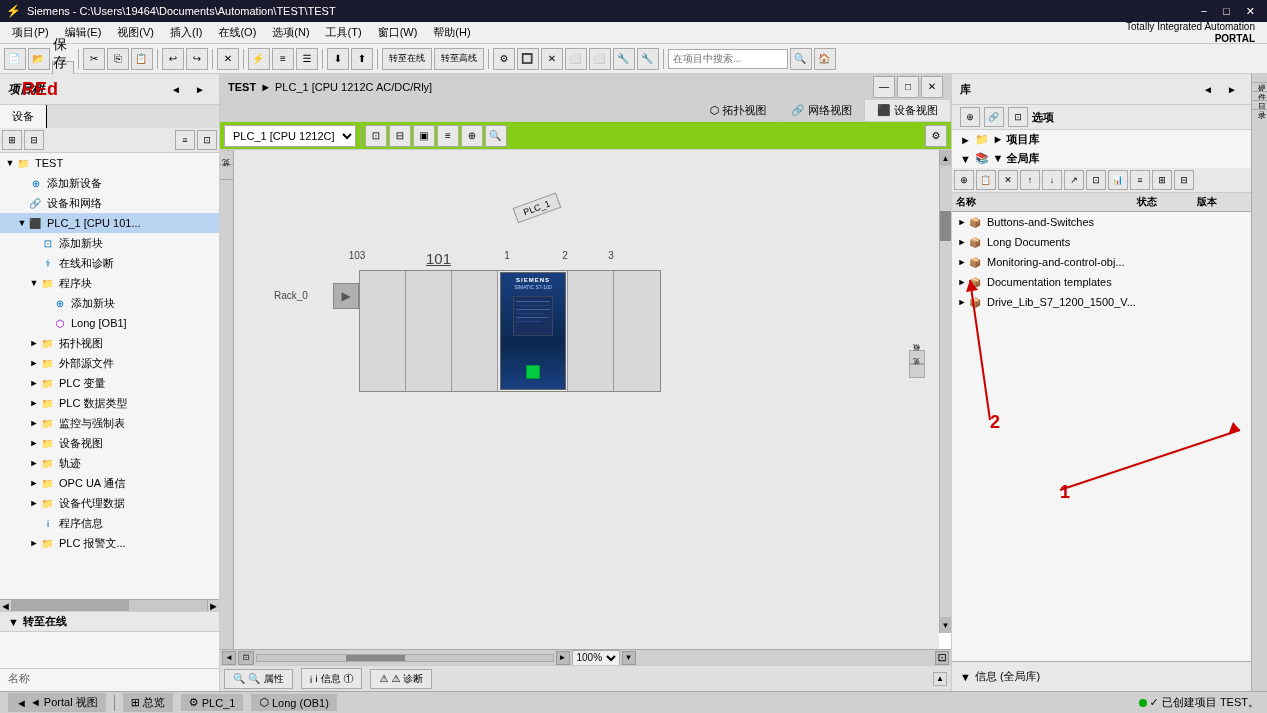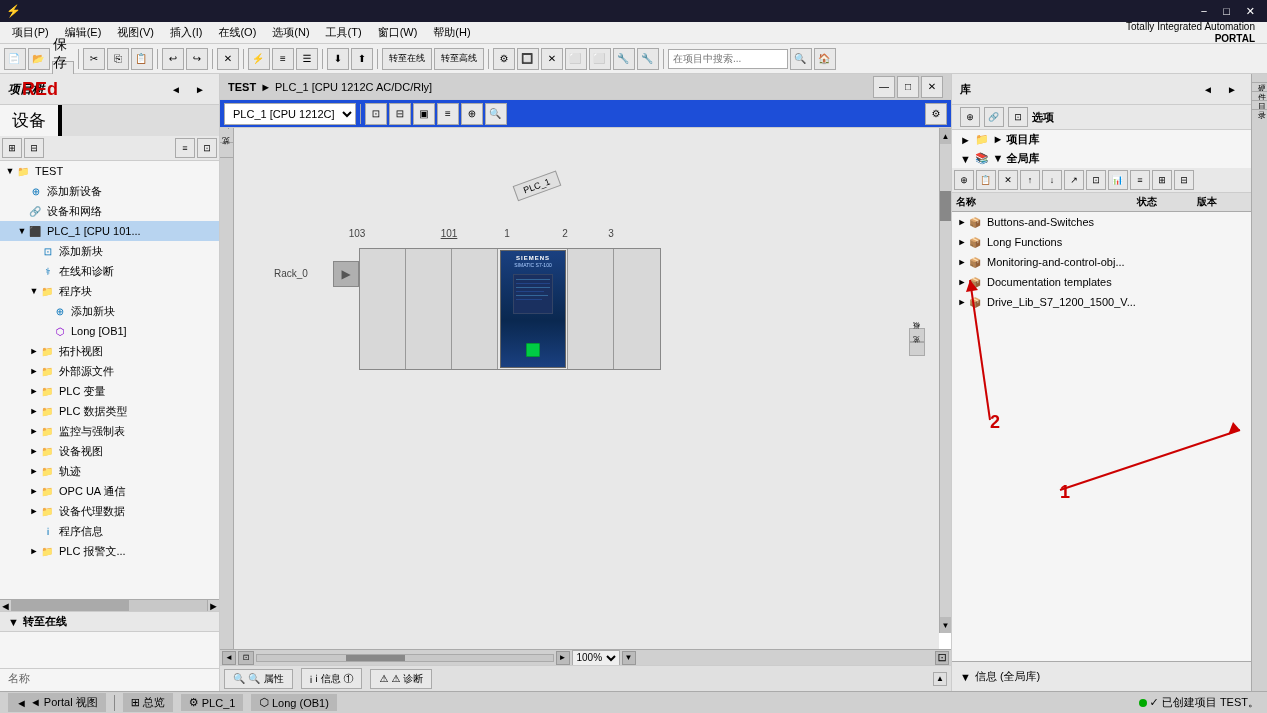--- a/index.html
+++ b/index.html
@@ -20,41 +20,41 @@
     .tb-btn { width: 22px; height: 22px; border: 1px solid #aaa; background: #e8e8e8; cursor: pointer; display: flex; align-items: center; justify-content: center; font-size: 10px; }
     .tb-sep { width: 1px; height: 20px; background: #aaa; margin: 0 2px; }
 
     
     .main-layout { display: flex; height: calc(713px - 22px - 22px - 30px - 22px); }
 
     
     .left-panel { width: 220px; background: #f5f5f5; border-right: 1px solid #ccc; display: flex; flex-direction: column; }
     .panel-header { background: #e8e8e8; padding: 4px 8px; font-weight: bold; font-size: 12px; border-bottom: 1px solid #ccc; display: flex; align-items: center; justify-content: space-between; font-style: italic; }
     .panel-tabs { display: flex; background: #ddd; }
-    .panel-tab { padding: 4px 12px; cursor: pointer; font-size: 17px; border-right: 4px solid #000000; }
+    .panel-tab { padding: 4px 12px; cursor: pointer; font-size: 11px; border-right: 1px solid #000000; }
     .panel-tab.active { background: #f5f5f5; }
     .tree-toolbar { display: flex; padding: 2px; gap: 2px; background: #e8e8e8; border-bottom: 1px solid #ccc; }
     .tree-btn { width: 20px; height: 20px; border: 1px solid #aaa; background: #e8e8e8; cursor: pointer; font-size: 9px; display: flex; align-items: center; justify-content: center; }
     .tree-area { flex: 1; overflow: auto; }
     .tree-item { display: flex; align-items: center; padding: 2px 4px; cursor: pointer; font-size: 11px; white-space: nowrap; }
     .tree-item.selected { background: #b8d4f0; }
     .tree-indent { width: 12px; display: inline-block; flex-shrink: 0; }
     .tree-expand { width: 12px; cursor: pointer; font-size: 9px; display: inline-flex; align-items: center; justify-content: center; flex-shrink: 0; }
     .tree-icon { width: 16px; height: 16px; margin-right: 3px; flex-shrink: 0; display: inline-flex; align-items: center; justify-content: center; font-size: 10px; }
     .detail-panel { height: 80px; border-top: 1px solid #ccc; background: #f5f5f5; }
     .detail-header { background: #e8e8e8; padding: 2px 8px; font-weight: bold; border-bottom: 1px solid #ccc; display: flex; align-items: center; gap: 4px; }
     .detail-footer { padding: 2px 8px; font-size: 11px; color: #666; border-top: 1px solid #ccc; }
 
     
     .center-panel { flex: 1; display: flex; flex-direction: column; background: #e8e8e8; }
     .center-header { background: #d0d0d0; height: 26px; display: flex; align-items: center; padding: 0 8px; border-bottom: 1px solid #ccc; font-size: 11px; gap: 4px; }
     .center-tabs { display: flex; background: #d0d0d0; border-bottom: 1px solid #ccc; }
     .center-tab { padding: 3px 12px; cursor: pointer; font-size: 11px; border-right: 1px solid #ccc; }
     .center-tab.active { background: #e8e8e8; }
-    .device-toolbar { background: #1d4ed8; height: 28px; display: flex; align-items: center; padding: 0 4px; border-bottom: 1px solid #ccc; gap: 2px; }
+    .device-toolbar { background: #84cc16; height: 28px; display: flex; align-items: center; padding: 0 4px; border-bottom: 1px solid #ccc; gap: 2px; }
     .device-select { height: 22px; font-size: 11px; border: 1px solid #aaa; background: white; padding: 0 4px; }
     .device-main { flex: 1; background: white; position: relative; overflow: hidden; }
 
     .status-bar-center { height: 26px; background: #e0e0e0; border-top: 1px solid #ccc; display: flex; align-items: center; padding: 0 4px; gap: 8px; }
     .status-btn { padding: 2px 8px; font-size: 10px; border: 1px solid #aaa; background: #e8e8e8; cursor: pointer; display: flex; align-items: center; gap: 3px; }
 
     
     .right-panel { width: 300px; background: #f5f5f5; border-left: 1px solid #ccc; display: flex; flex-direction: column; }
     .right-header { background: #e8e8e8; padding: 4px 8px; font-weight: bold; border-bottom: 1px solid #ccc; display: flex; align-items: center; justify-content: space-between; }
     .right-section { padding: 2px 8px; font-weight: bold; font-size: 11px; display: flex; align-items: center; gap: 4px; cursor: pointer; }
@@ -83,20 +83,21 @@
 
     
     .right-info { height: 30px; background: #e8e8e8; border-top: 1px solid #aaa; padding: 4px 8px; font-size: 11px; display: flex; align-items: center; gap: 4px; }
   </style>
 </head>
 <body>
 
 <div class="title-bar">
   <div class="title-bar-left">
     <span style="color:#00a0e0;font-weight:bold;font-size:12px;">⚡</span>
+    <span>Siemens - C:\Users\19464\Documents\Automation\TEST\TEST</span>
   </div>
   <div class="title-bar-right">
     <span class="title-btn">−</span>
     <span class="title-btn">□</span>
     <span class="title-btn">✕</span>
   </div>
 </div>
 
 <div class="menu-bar">
   <span class="menu-item">项目(P)</span>
@@ -340,20 +341,35 @@
       <span>►</span>
       <span>PLC_1 [CPU 1212C AC/DC/Rly]</span>
       <div style="flex:1;"></div>
       <div style="display:flex;gap:2px;">
         <span class="tb-btn">—</span>
         <span class="tb-btn">□</span>
         <span class="tb-btn">✕</span>
       </div>
     </div>
 
+    <div class="center-tabs">
+      <div style="flex:1;"></div>
+      <div class="center-tab">
+        <span>⬡</span>
+        <span>拓扑视图</span>
+      </div>
+      <div class="center-tab">
+        <span>🔗</span>
+        <span>网络视图</span>
+      </div>
+      <div class="center-tab active">
+        <span>⬛</span>
+        <span>设备视图</span>
+      </div>
+    </div>
 
     <div class="device-toolbar">
       <select class="device-select">
         <option>PLC_1 [CPU 1212C]</option>
       </select>
       <div class="tb-sep"></div>
       <div class="tb-btn">⊡</div>
       <div class="tb-btn">⊟</div>
       <div class="tb-btn">▣</div>
       <div class="tb-btn">≡</div>
@@ -380,21 +396,21 @@
 
       <div style="position:absolute;left:14px;right:12px;top:0;bottom:0;background:#e8e8e8;overflow:hidden;">
 
         <div style="position:absolute;top:50px;left:280px;">
           <div style="background:#e0e0e0;border:1px solid #999;padding:2px 8px;font-size:9px;transform:rotate(-20deg);white-space:nowrap;">PLC_1</div>
         </div>
 
         <div style="position:absolute;top:100px;left:100px;display:flex;gap:0;">
           <div style="width:46px;text-align:center;font-size:10px;color:#444;">103</div>
           <div style="width:46px;text-align:center;font-size:10px;color:#444;margin-top:21px;">102</div>
-          <div style="width:46px;text-align:center;font-size:10px;color:#444;text-decoration:underline;">101</div>
+          <div style="width:46px;text-align:left;font-size:15px;color:#444;text-decoration:underline;">101</div>
           <div style="width:70px;text-align:center;font-size:10px;color:#444;">1</div>
           <div style="width:46px;text-align:center;font-size:10px;color:#444;">2</div>
           <div style="width:46px;text-align:center;font-size:10px;color:#444;">3</div>
         </div>
 
         <div style="position:absolute;top:140px;left:40px;font-size:10px;color:#444;">Rack_0</div>
 
         <div style="position:absolute;top:133px;left:99px;width:26px;height:26px;background:#b0b0b0;border:1px solid #888;display:flex;align-items:center;justify-content:center;cursor:pointer;">
           <span style="color:#555;font-size:12px;">▶</span>
         </div>
@@ -520,21 +536,21 @@
 
       <div style="flex:1;overflow:auto;">
         <div class="lib-tree-item">
           <span class="tree-expand">►</span>
           <span class="tree-icon" style="color:#0070b8;">📦</span>
           <span>Buttons-and-Switches</span>
         </div>
         <div class="lib-tree-item">
           <span class="tree-expand">►</span>
           <span class="tree-icon" style="color:#0070b8;">📦</span>
-          <span>Long Functions</span>
+          <span>Long Documents</span>
         </div>
         <div class="lib-tree-item">
           <span class="tree-expand">►</span>
           <span class="tree-icon" style="color:#0070b8;">📦</span>
           <span>Monitoring-and-control-obj...</span>
         </div>
         <div class="lib-tree-item">
           <span class="tree-expand">►</span>
           <span class="tree-icon" style="color:#0070b8;">📦</span>
           <span>Documentation templates</span>

